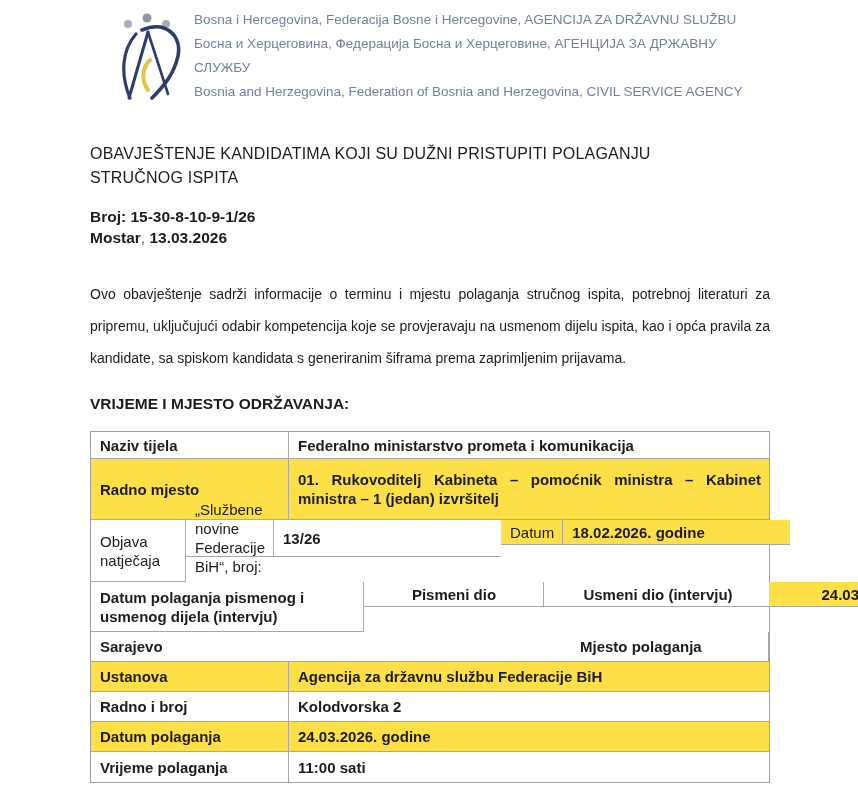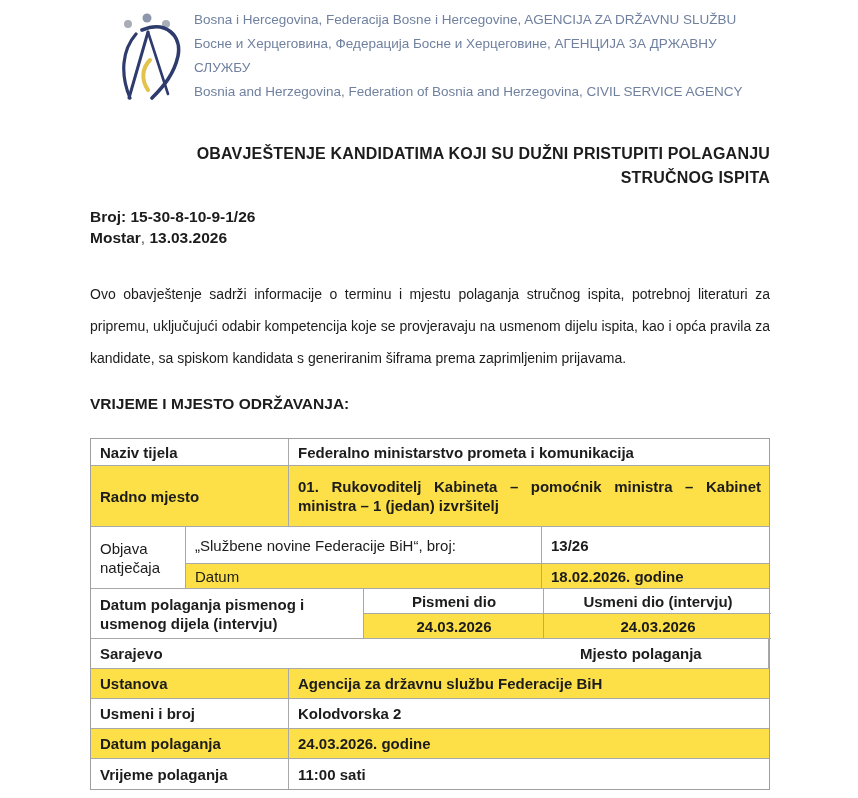--- a/index.html
+++ b/index.html
@@ -12,45 +12,45 @@
   }
   .page { width: 858px; height: 772px; padding: 8px 88px 8px 90px; }
 
   
   .letterhead { display: flex; align-items: center; height: 96px; }
   .logo-wrap { width: 70px; height: 88px; margin-left: 24px; flex: 0 0 auto; }
   .letterhead-lines { margin-left: 10px; font-size: 13.5px; line-height: 24px; color: #70809f; }
 
   
   .doc-title {
-    margin-top: 38px; text-align: right;
-    font-weight: bold; font-size: 16px; line-height: 24px; letter-spacing: 0.2px;
+    margin-top: 38px; text-align: left;
+    font-weight: normal; font-size: 16px; line-height: 24px; letter-spacing: 0.2px;
   }
 
   
   .doc-meta { margin-top: 16px; font-size: 15.5px; line-height: 21px; font-weight: bold; }
   .doc-meta .comma { font-weight: normal; color: #555; }
 
   
   .intro {
     margin-top: 30px; font-size: 14px; line-height: 32px;
     text-align: justify;
   }
 
   
   .section-heading { margin-top: 21px; font-size: 15.5px; font-weight: bold; }
 
   
   .doc-table {
-    margin-top: 25px; width: 680px;
+    margin-top: 18px; width: 680px;
     border: 1px solid #9f9f9f;
     font-size: 15px;
   }
   .t-row { display: flex; width: 100%; }
-  .t-col { display: flex; flex-direction: column; flex: 1 1 auto; min-width: 0; }
+  .t-col { display: flex; flex-direction: row; flex: 1 1 auto; min-width: 0; }
   .cell {
     display: flex; align-items: center;
     padding: 2px 8px 2px 9px;
     border-color: #a8a8a8; border-style: solid; border-width: 0;
     line-height: 19px;
   }
   .br { border-right-width: 1px; }
   .bb { border-bottom-width: 1px; }
   .bold { font-weight: bold; }
   .center { justify-content: center; text-align: center; }
@@ -78,21 +78,21 @@
         <circle cx="52" cy="12" r="4" fill="#a9adb5"></circle>
         <path d="M 22,22 C 8,38 6,62 16,86" stroke="#2e3b6d" stroke-width="3.2" fill="none" stroke-linecap="round"></path>
         <path d="M 15,86 L 34,20" stroke="#2e3b6d" stroke-width="3" fill="none" stroke-linecap="round"></path>
         <path d="M 34,20 L 54,82" stroke="#2e3b6d" stroke-width="2.6" fill="none" stroke-linecap="round"></path>
         <path d="M 28,18 C 52,8 68,24 64,44 C 60,62 50,74 38,86" stroke="#2e3b6d" stroke-width="3.6" fill="none" stroke-linecap="round"></path>
         <path d="M 36,48 C 28,56 27,68 34,78" stroke="#e3c34b" stroke-width="4" fill="none" stroke-linecap="round"></path>
       </svg>
     </div>
     <div class="letterhead-lines">
       <div>Bosna i Hercegovina, Federacija Bosne i Hercegovine, AGENCIJA ZA DRŽAVNU SLUŽBU</div>
-      <div>Босне и Херцеговина, Федерација Босне и Херцеговине, АГЕНЦИЈА ЗА ДРЖАВНУ СЛУЖБУ</div>
+      <div>Босна и Херцеговина, Федерација Босна и Херцеговине, АГЕНЦИЈА ЗА ДРЖАВНУ СЛУЖБУ</div>
       <div>Bosnia and Herzegovina, Federation of Bosnia and Herzegovina, CIVIL SERVICE AGENCY</div>
     </div>
   </div>
 
   <div class="doc-title">
     <div>OBAVJEŠTENJE KANDIDATIMA KOJI SU DUŽNI PRISTUPITI POLAGANJU</div>
     <div>STRUČNOG ISPITA</div>
   </div>
 
   <div class="doc-meta">
@@ -148,21 +148,21 @@
       <div class="cell bold grow bb">Sarajevo</div>
       <div class="cell bold w-label br bb">Mjesto polaganja</div>
     </div>
 
     <div class="t-row h30 shaded">
       <div class="cell bold w-label br bb">Ustanova</div>
       <div class="cell bold grow bb">Agencija za državnu službu Federacije BiH</div>
     </div>
 
     <div class="t-row h30">
-      <div class="cell bold w-label br bb">Usmeni i broj</div>
+      <div class="cell bold w-label br bb">Radno i broj</div>
       <div class="cell bold grow bb">Kolodvorska 2</div>
     </div>
 
     <div class="t-row h30 shaded">
       <div class="cell bold w-label br bb">Datum polaganja</div>
       <div class="cell bold grow bb">24.03.2026. godine</div>
     </div>
 
     <div class="t-row h30">
       <div class="cell bold w-label br">Vrijeme polaganja</div>

